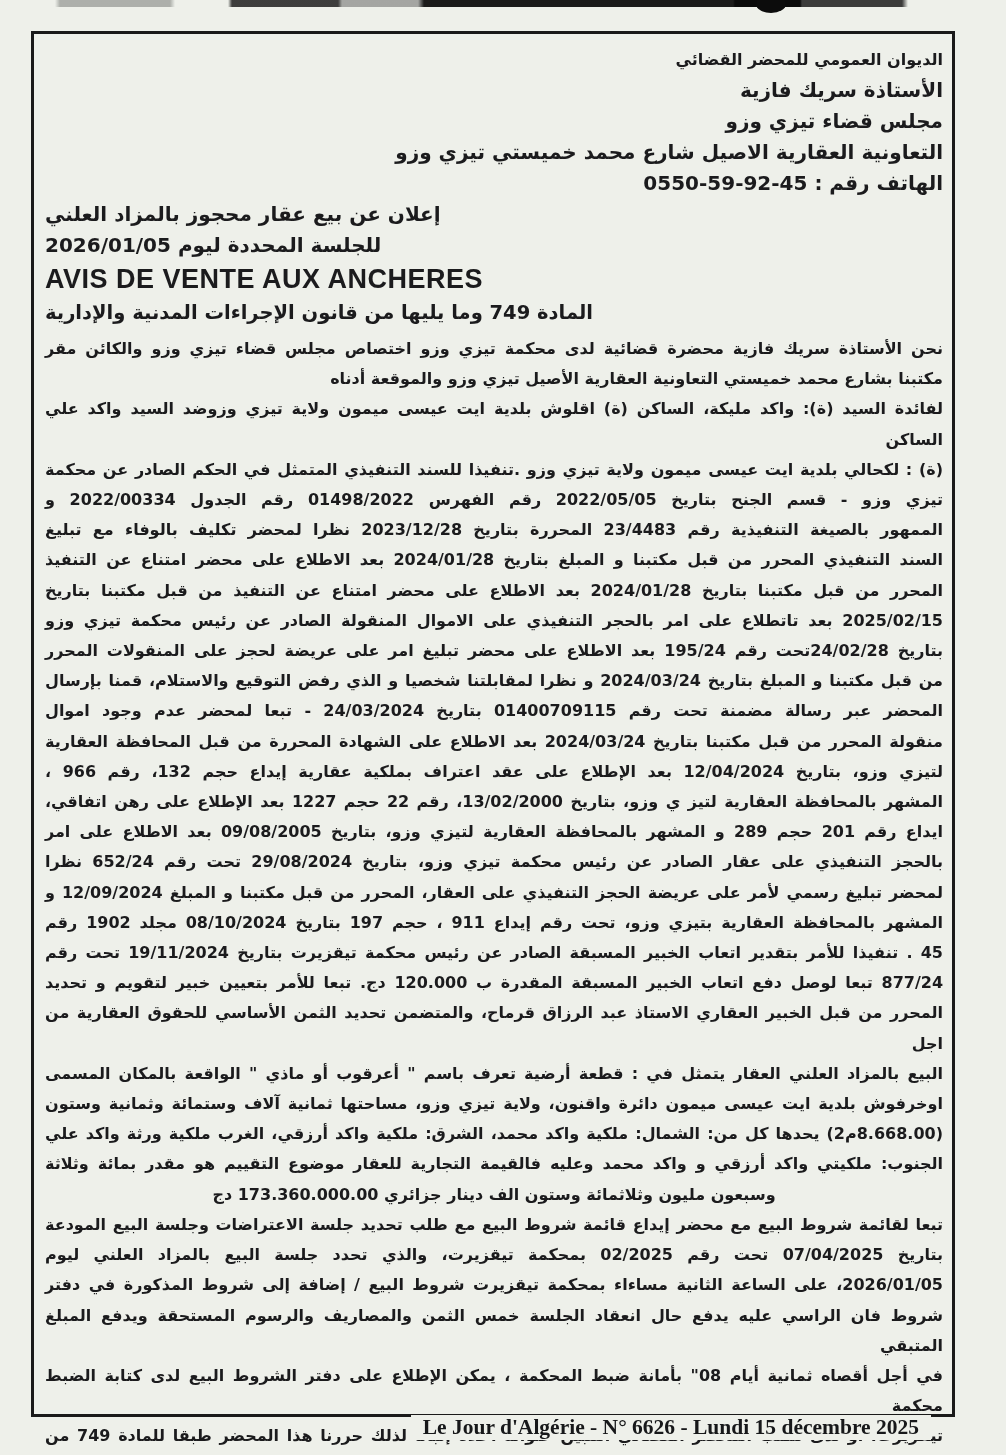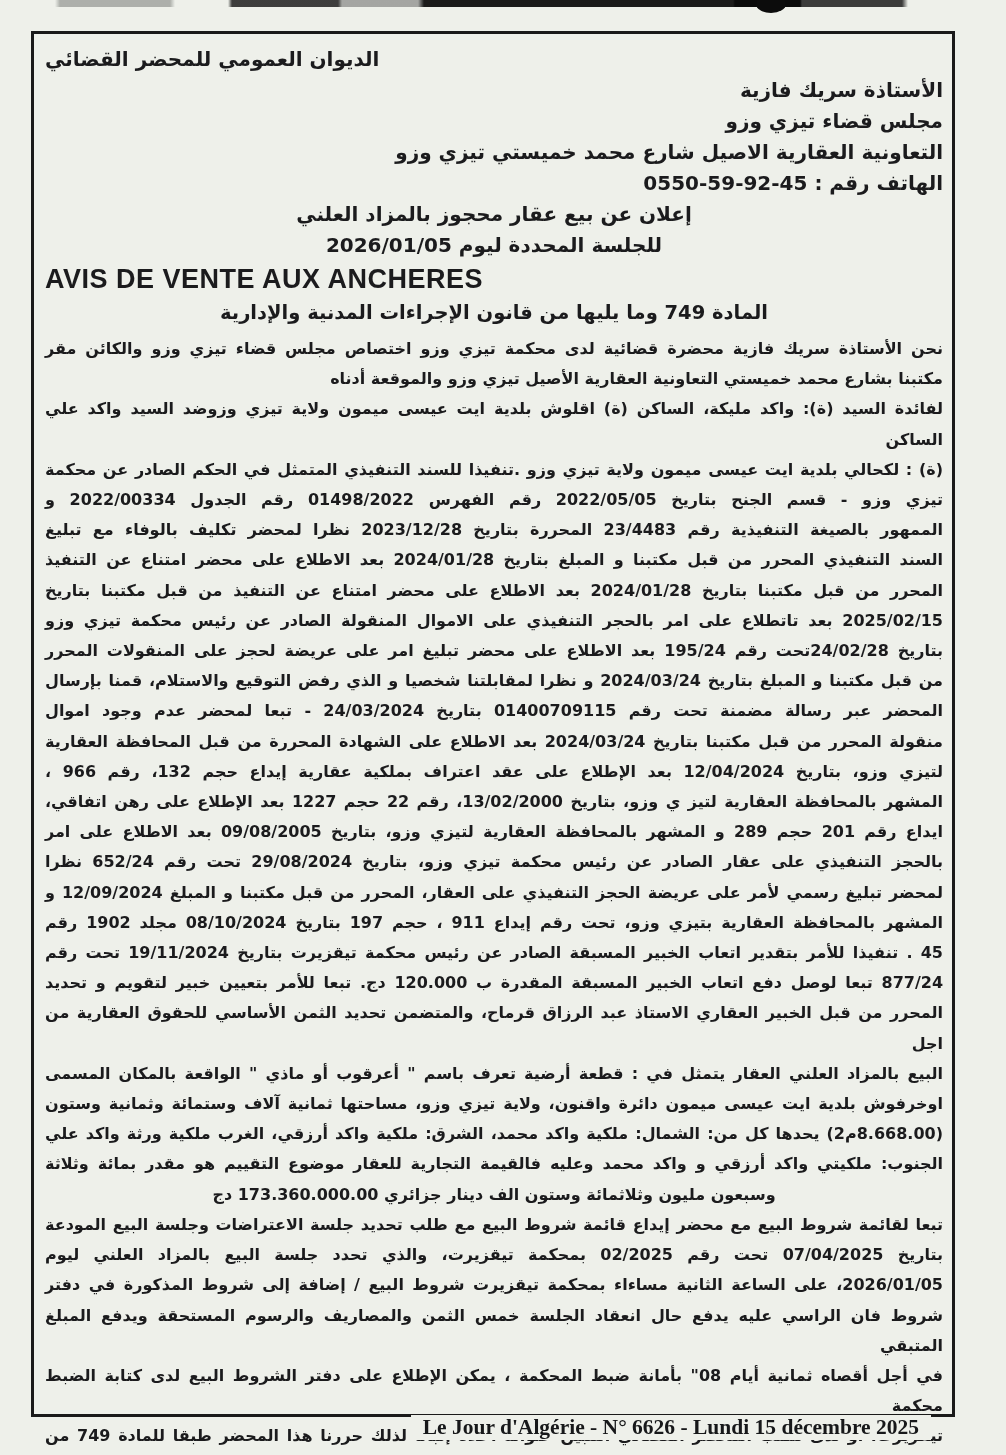--- a/index.html
+++ b/index.html
@@ -22,23 +22,23 @@
   .artifact-dot{position:absolute;left:756px;top:-5px;width:30px;height:18px;
     background:#0c0c0c;border-radius:50%;}
 
   
   .frame{position:absolute;left:31px;top:31px;width:924px;height:1386px;
     border:3px solid #1a1a1a;box-sizing:border-box;}
 
   .content{position:absolute;left:45px;top:44px;width:898px;direction:rtl;
     color:#1b1b1d;font-weight:bold;}
 
-  .h-office{text-align:left;font-size:20px;line-height:31px;}
+  .h-office{text-align:right;font-size:16px;line-height:31px;}
   .h-right{text-align:right;font-size:20px;line-height:31px;}
-  .h-center{text-align:center;font-size:20px;line-height:31px;}
+  .h-center{text-align:left;font-size:20px;line-height:31px;}
   .h-french{text-align:left;direction:ltr;font-family:"Liberation Sans",sans-serif;
     font-weight:bold;font-size:27px;line-height:36px;letter-spacing:.5px;}
   .h-article{font-size:19.5px;}
   .ltr-num{direction:ltr;unicode-bidi:isolate;}
 
   .body-lines{margin-top:6px;}
   .bline{font-size:16px;line-height:30.2px;text-align:justify;text-align-last:justify;}
   .bline-right{text-align:center;text-align-last:right;}
   .bline-center{text-align:right;text-align-last:center;}
 

